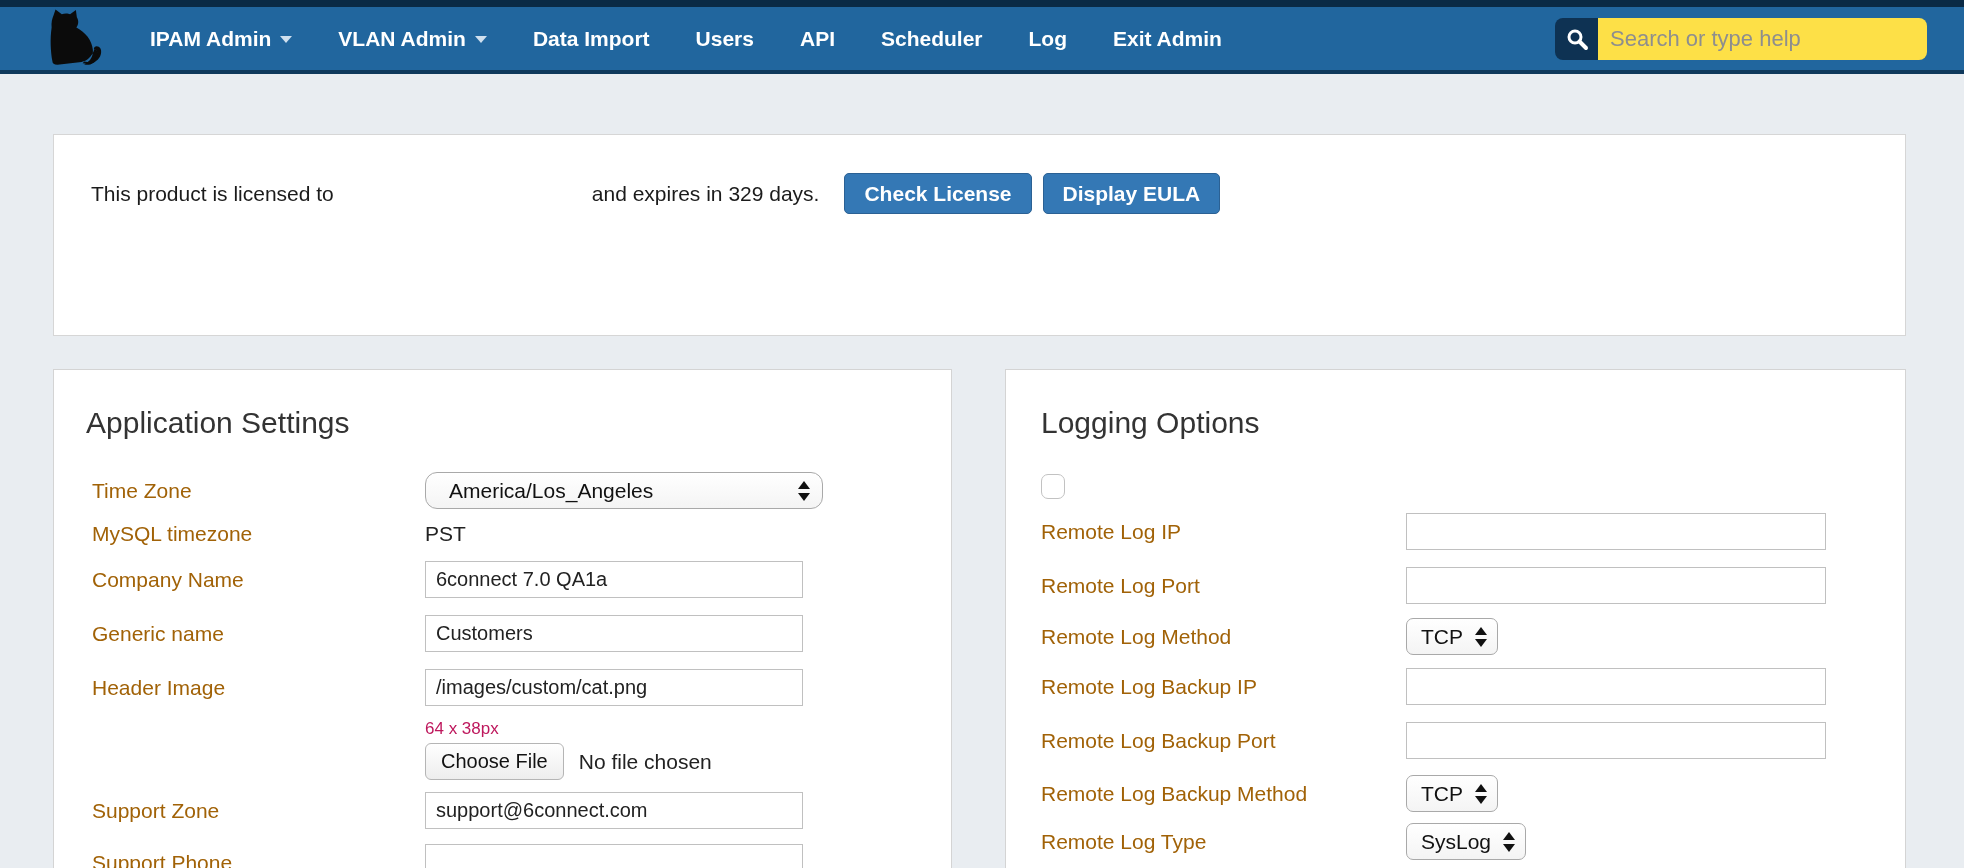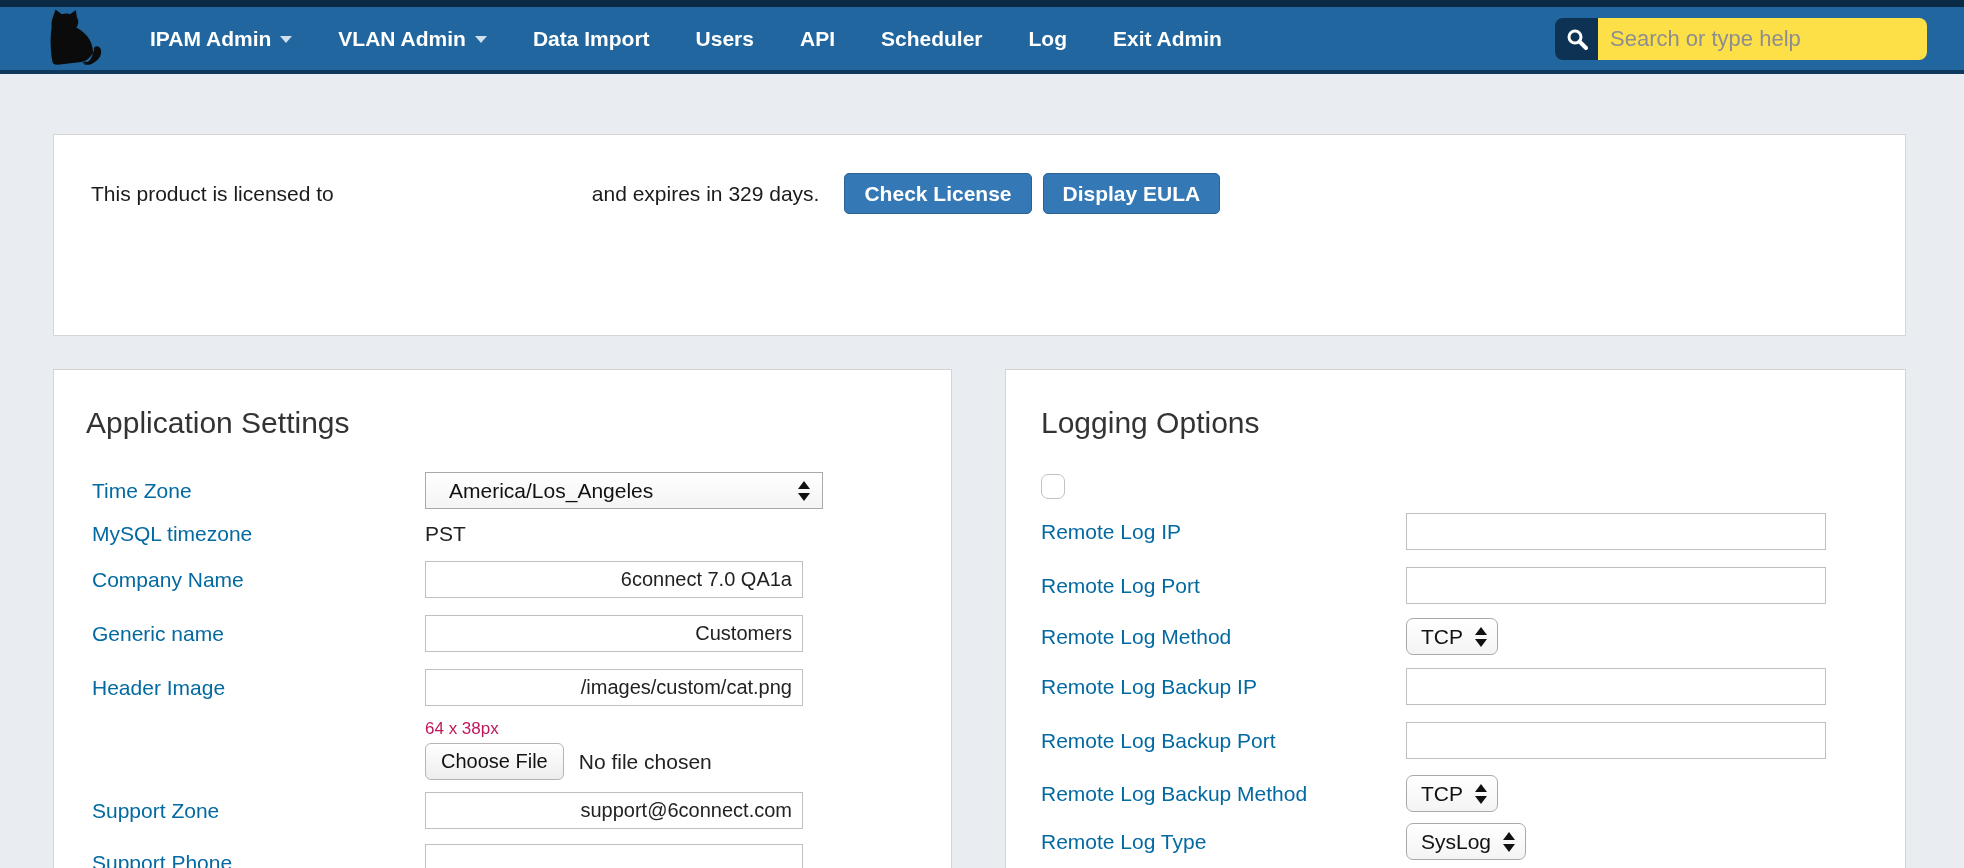--- a/index.html
+++ b/index.html
@@ -56,34 +56,34 @@
   }
   .btn-blue + .btn-blue { margin-left:11px; }
   .card { position:absolute; top:369px; height:640px; background:#fff; border:1px solid #d4d4d4; }
   .card-app { left:53px; width:899px; }
   .card-log { left:1005px; width:901px; }
   .card-title { position:absolute; top:36px; font-size:30px; color:#333; font-weight:400; }
   .card-app .card-title { left:32px; }
   .card-log .card-title { left:35px; }
   .frow { position:absolute; left:38px; height:37px; display:flex; align-items:center; }
   .card-log .frow { left:35px; }
-  .flabel { font-size:21px; color:#0369a1; flex:0 0 auto; }
+  .flabel { font-size:21px; color:#a16207; flex:0 0 auto; }
   .card-app .flabel { width:333px; }
   .card-log .flabel { width:365px; }
   .static-val { font-size:21px; color:#222; }
   .txt {
     height:37px; border:1px solid #c0c0c0; background:#fff;
     font-family:"Liberation Sans", sans-serif; font-size:20px; color:#222;
-    padding:0 10px; outline:none;text-align:right;
+    padding:0 10px; outline:none;
   }
   .txt-app { width:378px; }
   .txt-log { width:420px; }
   
   .macselect {
-    height:37px; border:1.5px solid #a9a9a9; border-radius:0;
+    height:37px; border:1.5px solid #a9a9a9; border-radius:12px;
     background:linear-gradient(#ffffff,#f4f4f4);
     display:inline-flex; align-items:center; padding:0 12px 0 23px;
     cursor:pointer; gap:14px;
   }
   .macselect.small { padding:0 10px 0 14px; gap:12px; border-radius:7px; }
   .macselect .sel-label { font-size:21px; color:#111; white-space:nowrap; }
   .updown { display:inline-flex; flex-direction:column; gap:4px; margin-left:auto; }
   .updown .up {
     width:0; height:0; border-left:6px solid transparent;
     border-right:6px solid transparent; border-bottom:8px solid #111;

